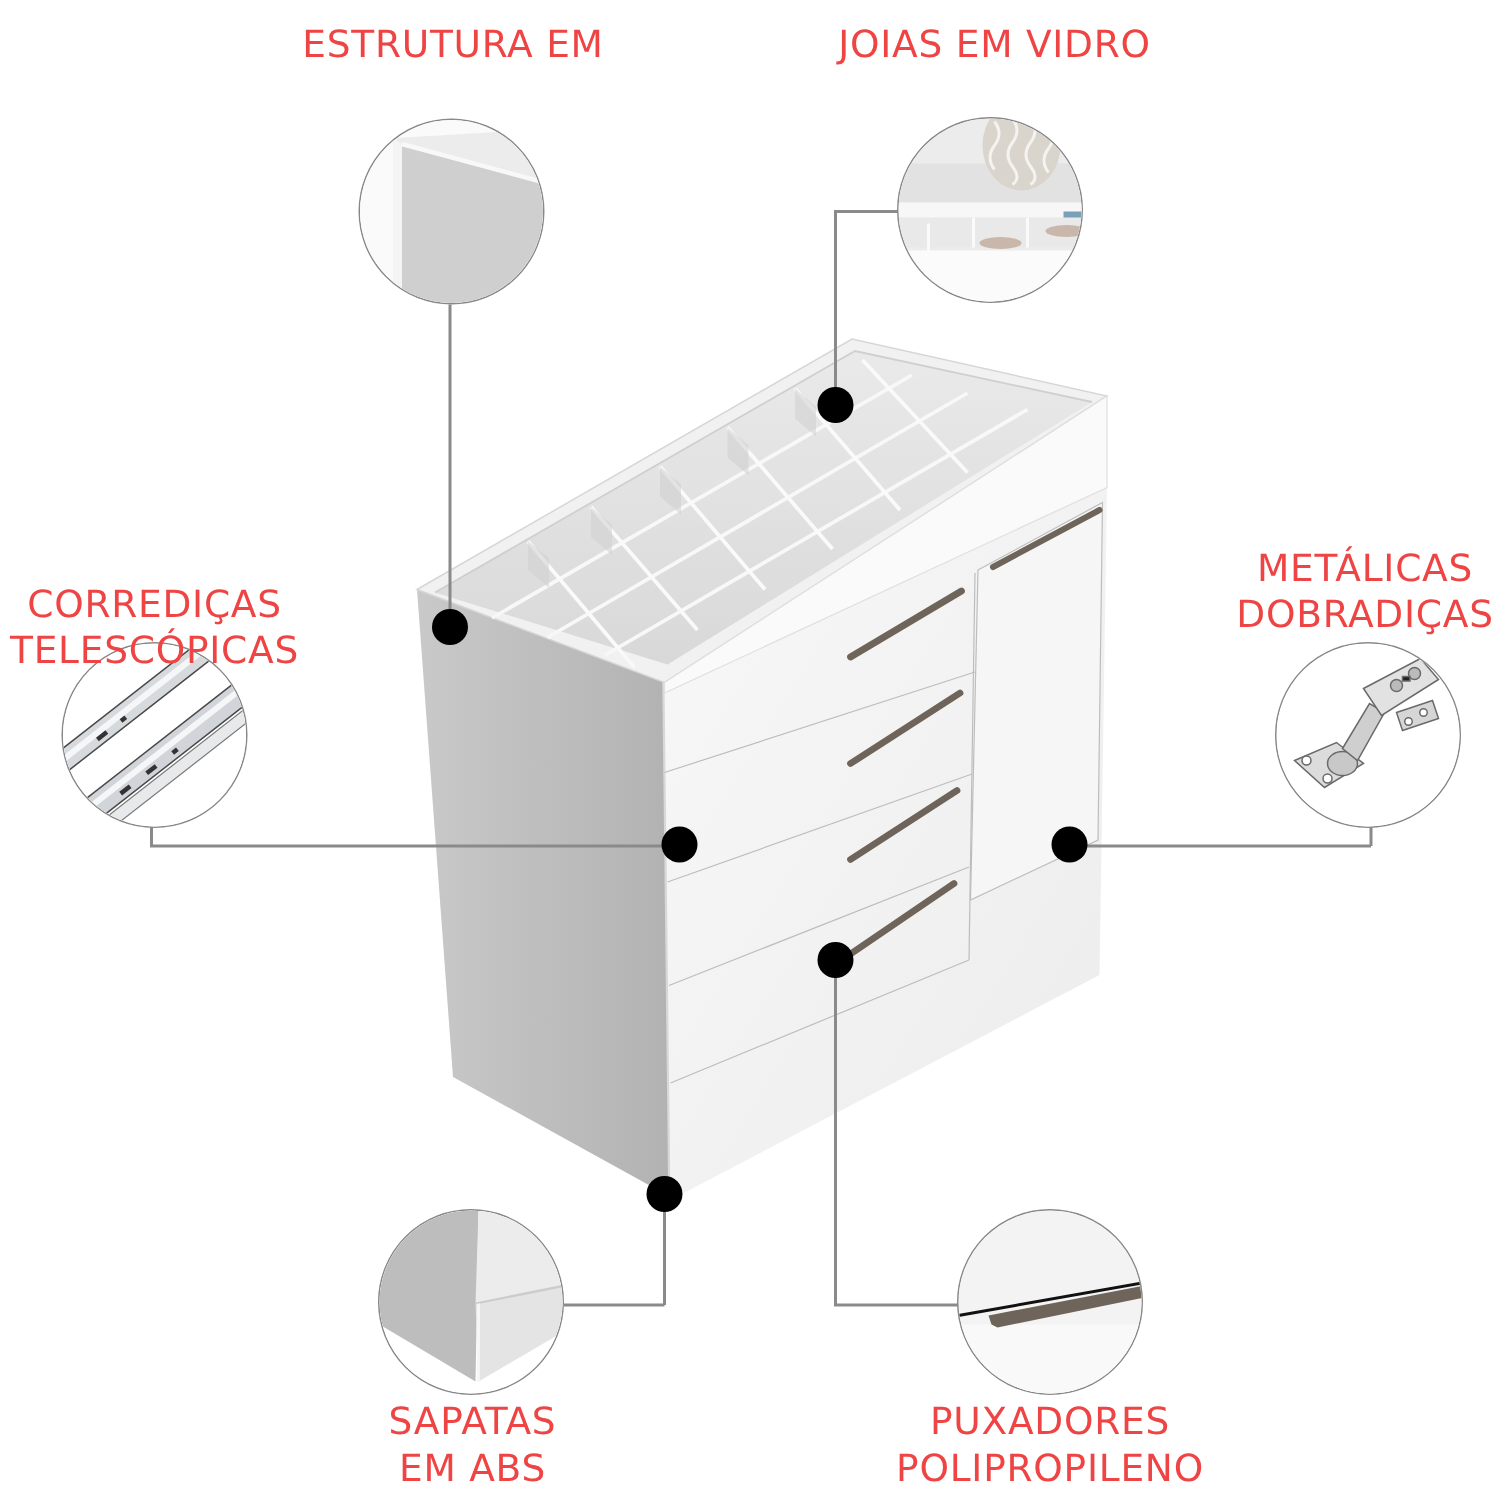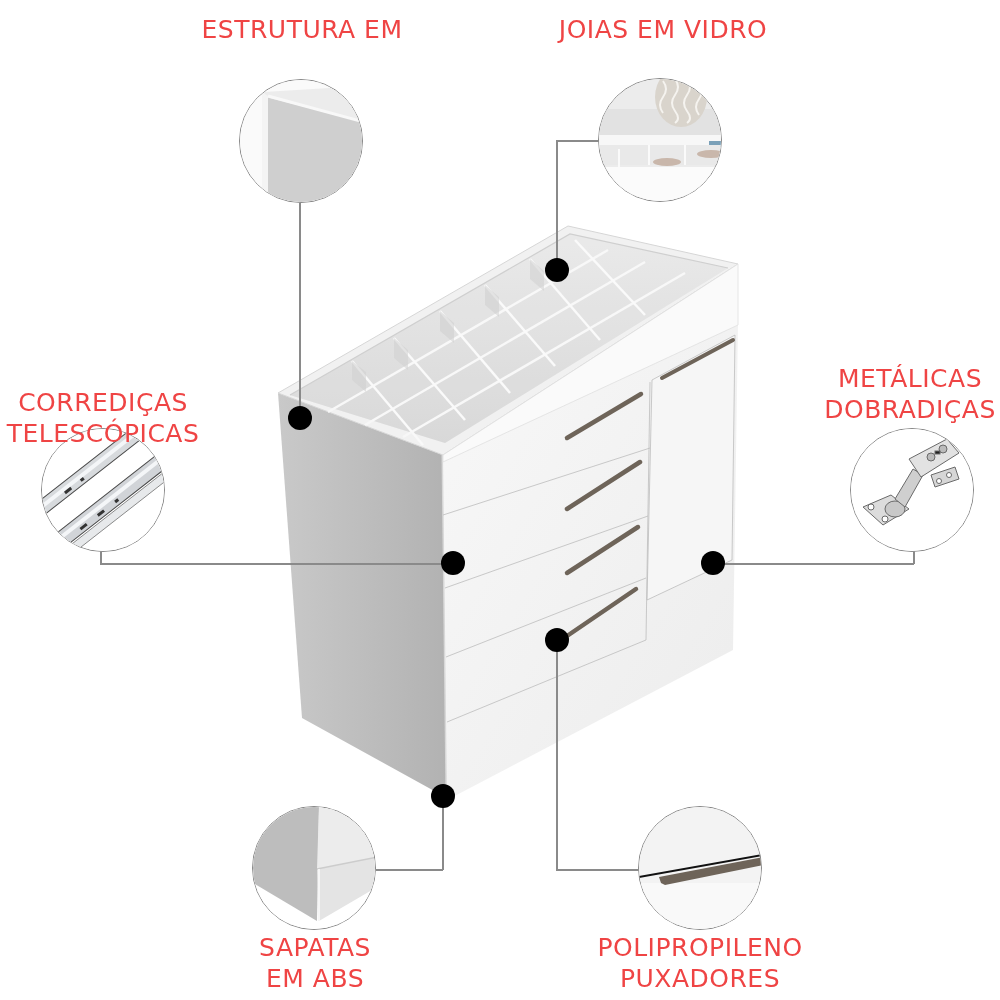--- a/index.html
+++ b/index.html
@@ -226,15 +226,15 @@
 </div>
 <div class="label" style="left:910px; top:363px;">
   <span>METÁLICAS</span>
   <span>DOBRADIÇAS</span>
 </div>
 <div class="label" style="left:315px; top:932px;">
   <span>SAPATAS</span>
   <span>EM ABS</span>
 </div>
 <div class="label" style="left:700px; top:932px;">
+  <span>PUXADORES</span>
   <span>POLIPROPILENO</span>
-  <span>PUXADORES</span>
 </div>
 
 </body></html>

